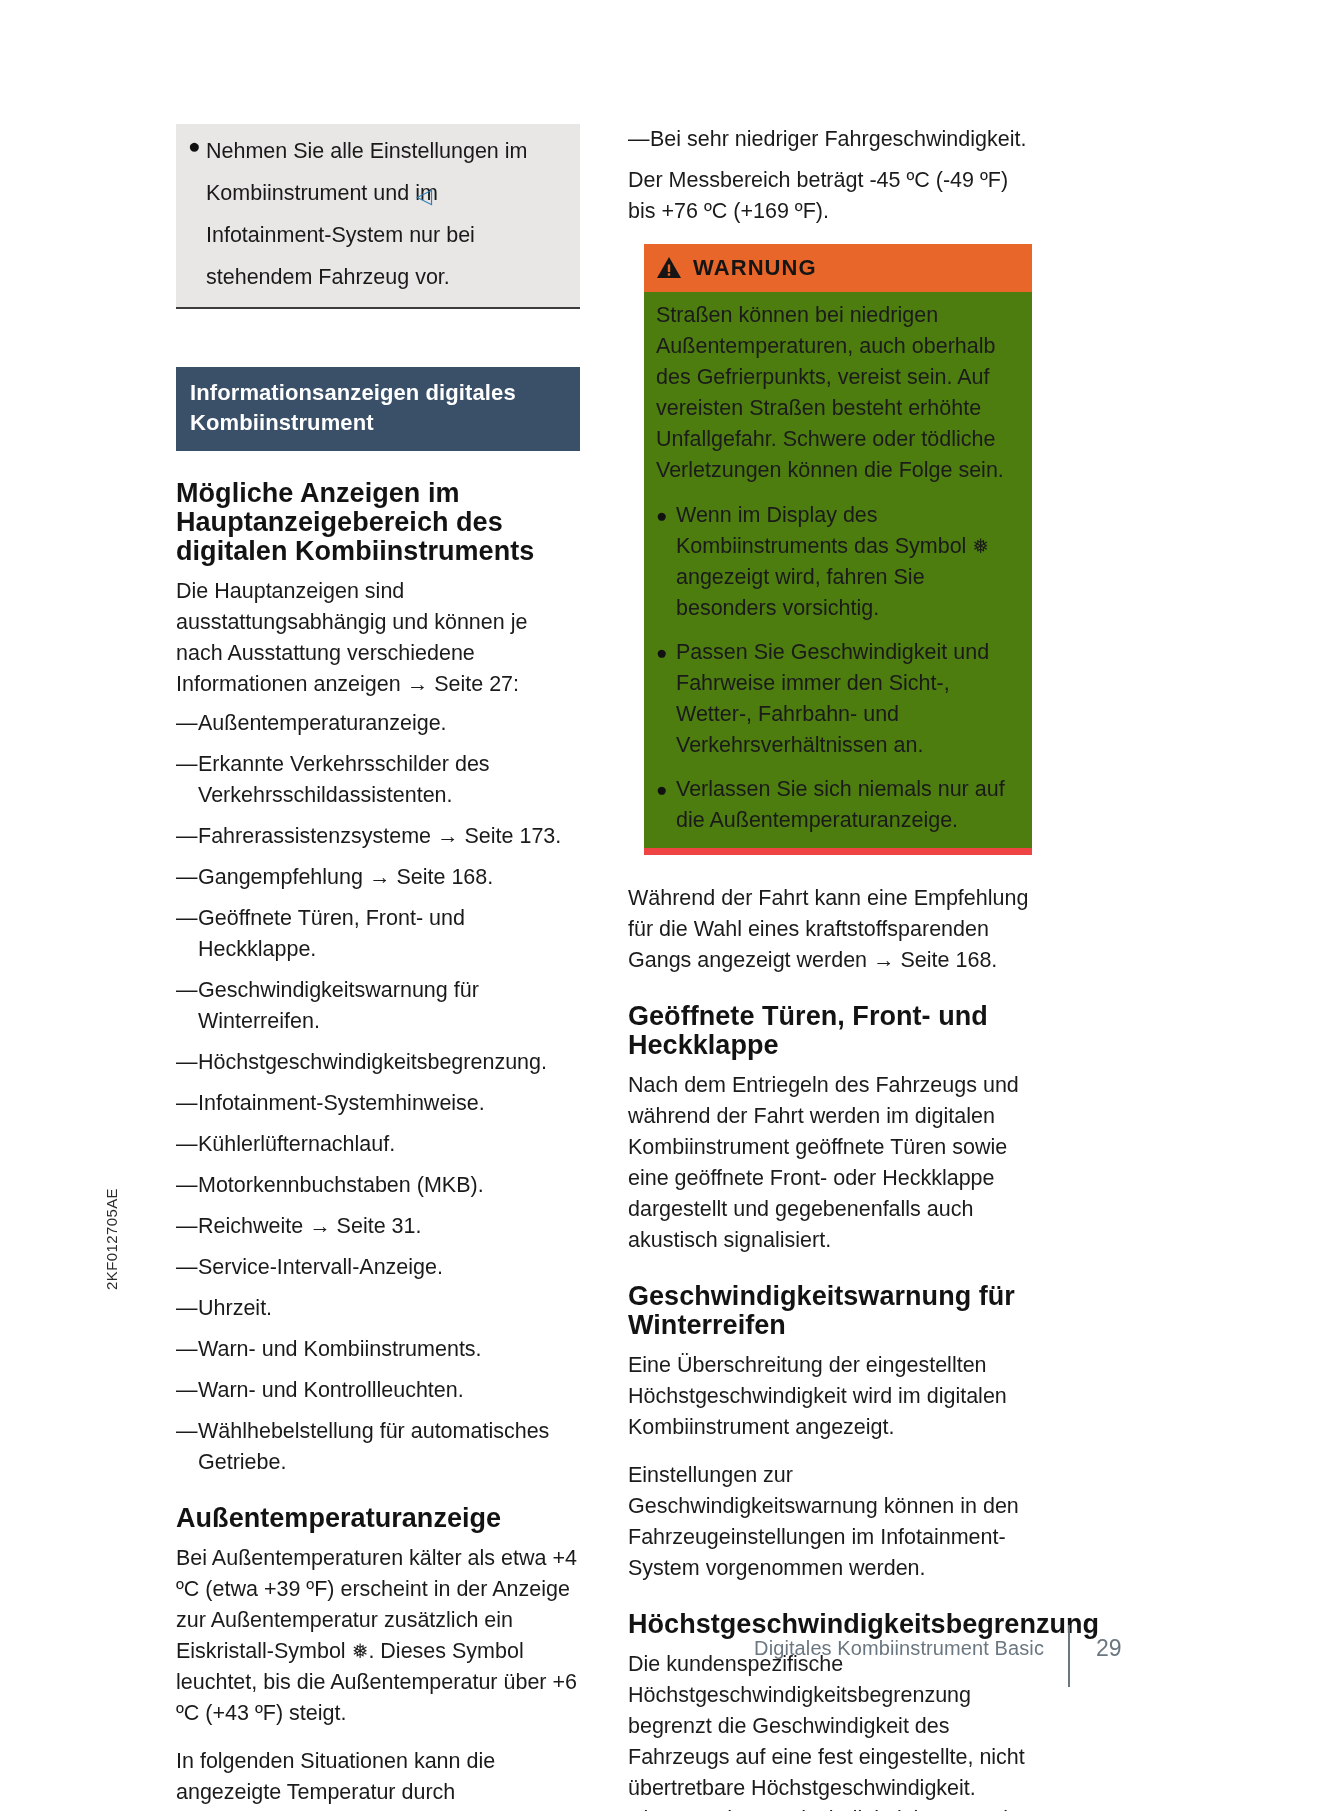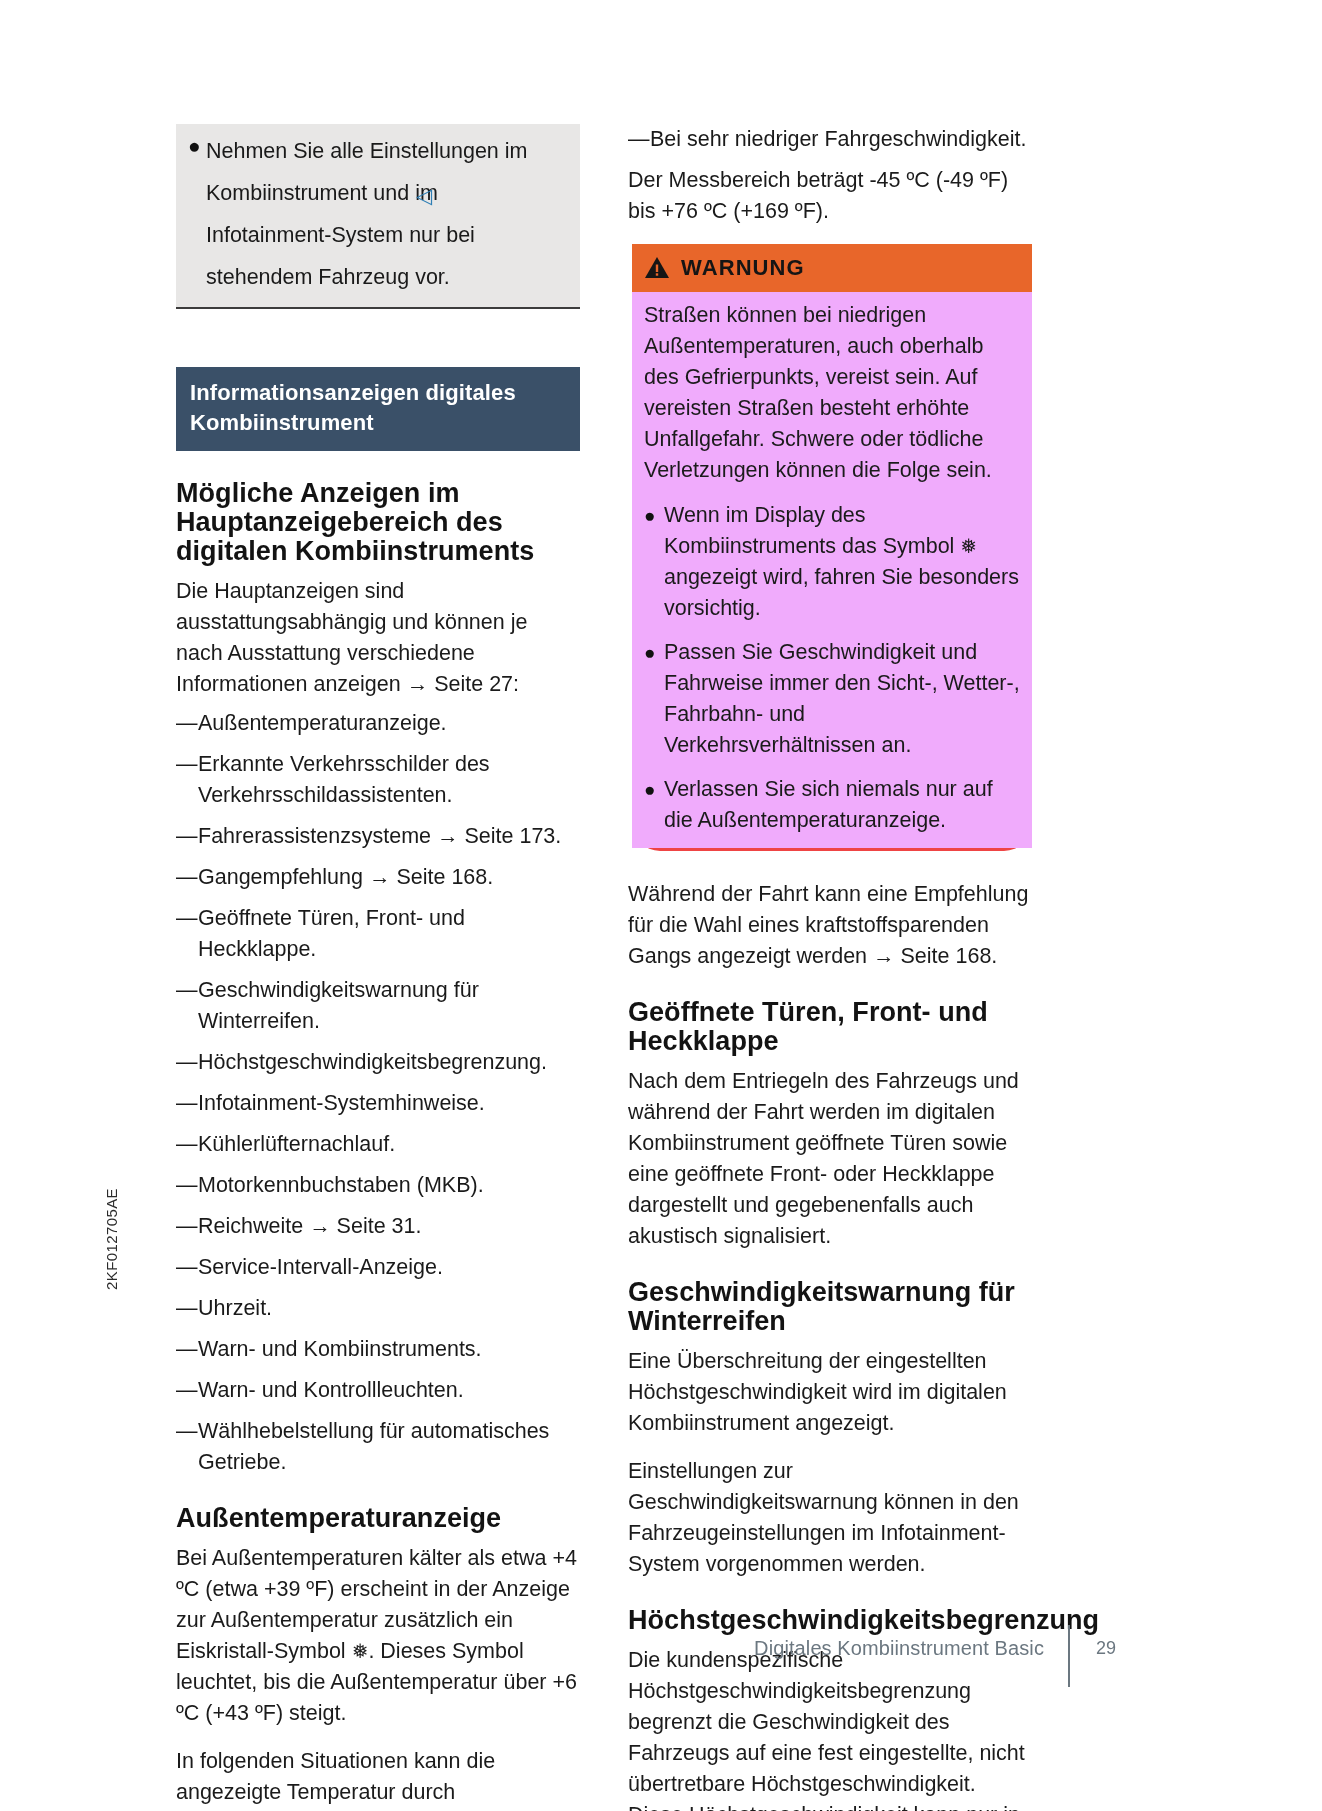--- a/index.html
+++ b/index.html
@@ -137,44 +137,43 @@
   }
   ul.dash-list li .dash {
     flex: 0 0 auto;
     width: 22px;
     color: #1b1b1b;
   }
   ul.dash-list li .dtxt { flex: 1 1 auto; }
 
   
   .warn-box {
-    margin: 4px 0 28px 4px;
-    border-bottom: 3px solid #ef4444;
-    border-radius: 28px;
+    margin: 4px 0 28px 16px;
+    border-bottom: 7px solid #ef4444;
   }
   .warn-head {
     background: #e8662a;
     color: #151515;
     font-weight: bold;
     font-size: 22px;
     letter-spacing: 1.1px;
     padding: 8px 12px 9px 12px;
     display: flex;
     align-items: center;
     gap: 11px;
   }
   .warn-tri {
     display: inline-block;
     width: 26px;
     height: 23px;
     position: relative;
     flex: 0 0 auto;
   }
   .warn-body {
-    background: #f0abfc;
+    background: #4d7c0f;
     padding: 8px 12px 10px 12px;
   }
   .warn-body .para { margin-bottom: 14px; }
   ul.bullet-list {
     list-style: none;
     margin: 0;
     padding: 0;
   }
   ul.bullet-list li {
     display: flex;
@@ -213,21 +212,21 @@
   }
   .footer-sep {
     width: 2px;
     height: 62px;
     background: #6b7780;
     margin: 0 26px 0 24px;
     position: relative;
     top: 8px;
   }
   .footer-page {
-    font-size: 18px;
+    font-size: 23px;
     color: #6b7780;
     min-width: 34px;
     text-align: left;
   }
 </style>
 </head>
 <body>
 
 <div class="page">
 

